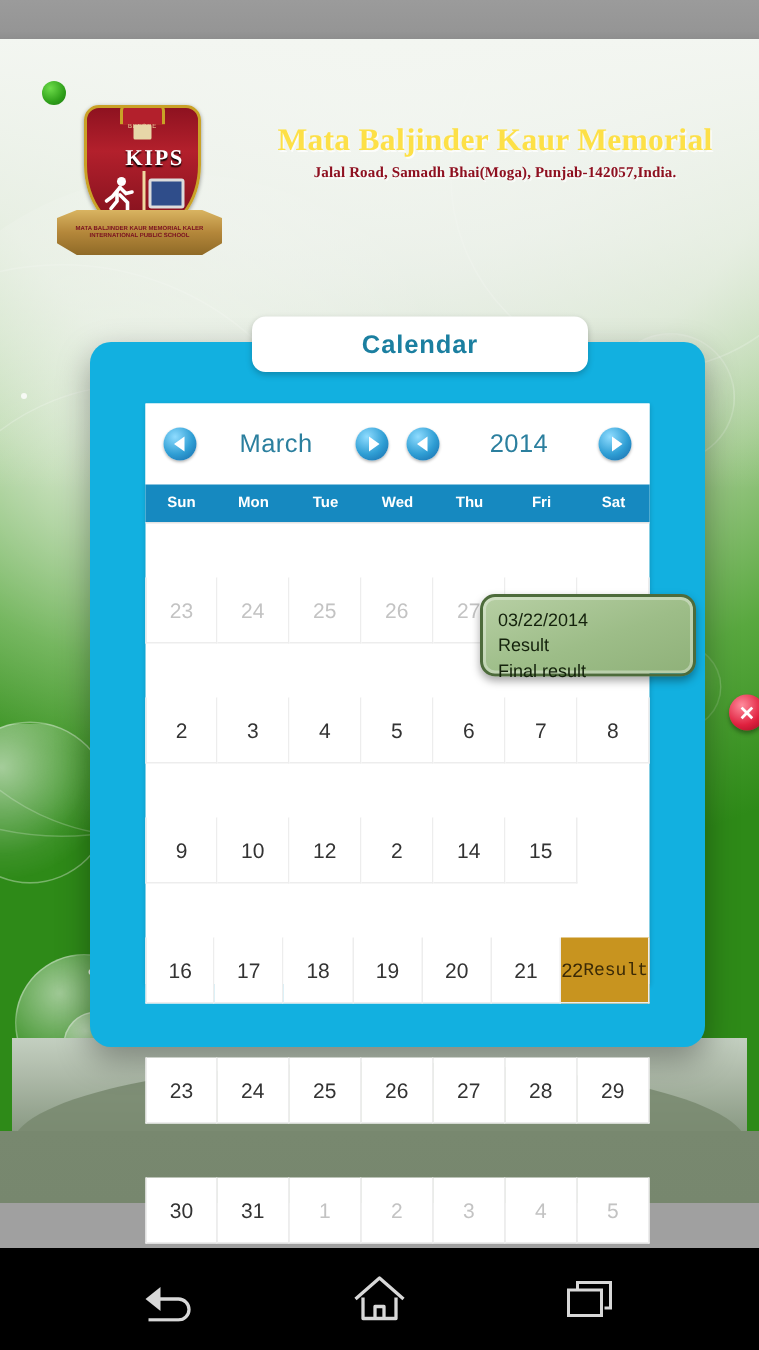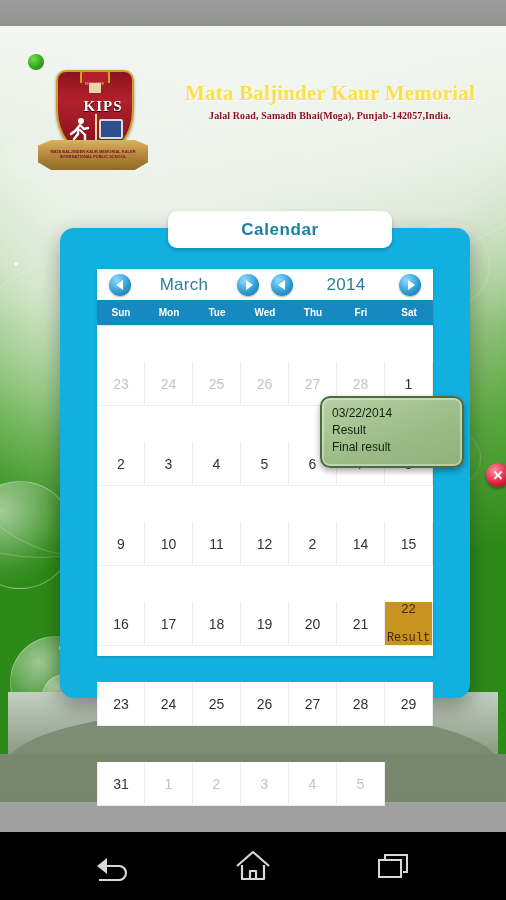--- a/index.html
+++ b/index.html
@@ -164,21 +164,21 @@
     color:#fff;font-size:13px;font-weight:bold;line-height:1;
     cursor:pointer;
   }
 
   
   .cal-card{
     position:absolute;left:37px;top:41px;width:336px;height:387px;
     background:#fff;box-shadow:0 1px 3px rgba(0,0,0,.18);
   }
   .cal-nav{
-    height:31px;display:flex;align-items:center;background:#fff;justify-content:flex-end;
+    height:54px;display:flex;align-items:center;background:#fff;justify-content:flex-end;
   }
   .navbtn{
     width:22px;height:22px;border-radius:50%;
     background:radial-gradient(circle at 35% 28%, #8fdcff, #2f9ed4 55%, #1667a8);
     box-shadow:0 1px 2px rgba(0,0,0,.3);
     display:flex;align-items:center;justify-content:center;flex:none;cursor:pointer;
   }
   .navbtn i{display:block;width:0;height:0;}
   .navbtn.prev i{border-top:5px solid transparent;border-bottom:5px solid transparent;border-right:7px solid #fff;margin-right:1px;}
   .navbtn.next i{border-top:5px solid transparent;border-bottom:5px solid transparent;border-left:7px solid #fff;margin-left:2px;}
@@ -200,29 +200,29 @@
   .wk{display:grid;grid-template-columns:repeat(7,1fr);}
   .cell{
     height:43px;border-right:1px solid #ededed;border-bottom:1px solid #ededed;
     display:flex;align-items:center;justify-content:center;
     font-size:14px;color:#333;position:relative;cursor:pointer;background:#fff;margin-top:36px;
   }
   .cell:first-child{border-left:1px solid #ededed;}
   .cell.mute{color:#c3c3c3;}
   .cell.ev{background:#c8941f;color:#3b2a06;padding:0;}
   .cell.ev .evbox{
-    width:100%;height:100%;display:flex;flex-direction:column;
+    width:100%;height:100%;display:flex;flex-direction:row;
     align-items:center;justify-content:space-between;line-height:14px;
   }
   .cell.ev .evnum{font-size:13px;}
   .cell.ev .evtxt{font-family:"Liberation Mono", monospace;font-size:12px;}
 
   
   .tooltip{
-    position:absolute;left:320px;top:396px;width:144px;height:72px;
+    position:absolute;left:320px;top:396px;width:144px;height:55px;
     background:linear-gradient(160deg,#b7cfa4 0%,#9dbd88 55%,#8fb179 100%);
     border:2px solid #4d6b3b;border-radius:10px;
     box-shadow:0 3px 6px rgba(0,0,0,.35), inset 0 0 0 2px rgba(255,255,255,.35);
     padding:7px 10px;box-sizing:border-box;
     font-size:12px;color:#14220c;line-height:17px;
   }
 
   
   .navbar{
     position:absolute;left:0;bottom:0;width:506px;height:68px;background:#000;
@@ -343,21 +343,20 @@
             <div class="cell">3</div>
             <div class="cell">4</div>
             <div class="cell">5</div>
             <div class="cell">6</div>
             <div class="cell">7</div>
             <div class="cell">8</div>
           </div>
           <div class="wk">
             <div class="cell">9</div>
             <div class="cell">10</div>
-            <div class="cell">11</div>
             <div class="cell">12</div>
             <div class="cell">2</div>
             <div class="cell">14</div>
             <div class="cell">15</div>
           </div>
           <div class="wk">
             <div class="cell">16</div>
             <div class="cell">17</div>
             <div class="cell">18</div>
             <div class="cell">19</div>
@@ -373,20 +372,21 @@
           <div class="wk">
             <div class="cell">23</div>
             <div class="cell">24</div>
             <div class="cell">25</div>
             <div class="cell">26</div>
             <div class="cell">27</div>
             <div class="cell">28</div>
             <div class="cell">29</div>
           </div>
           <div class="wk">
+            <div class="cell">30</div>
             <div class="cell">31</div>
             <div class="cell mute">1</div>
             <div class="cell mute">2</div>
             <div class="cell mute">3</div>
             <div class="cell mute">4</div>
             <div class="cell mute">5</div>
           </div>
         </div>
     </div>
 

